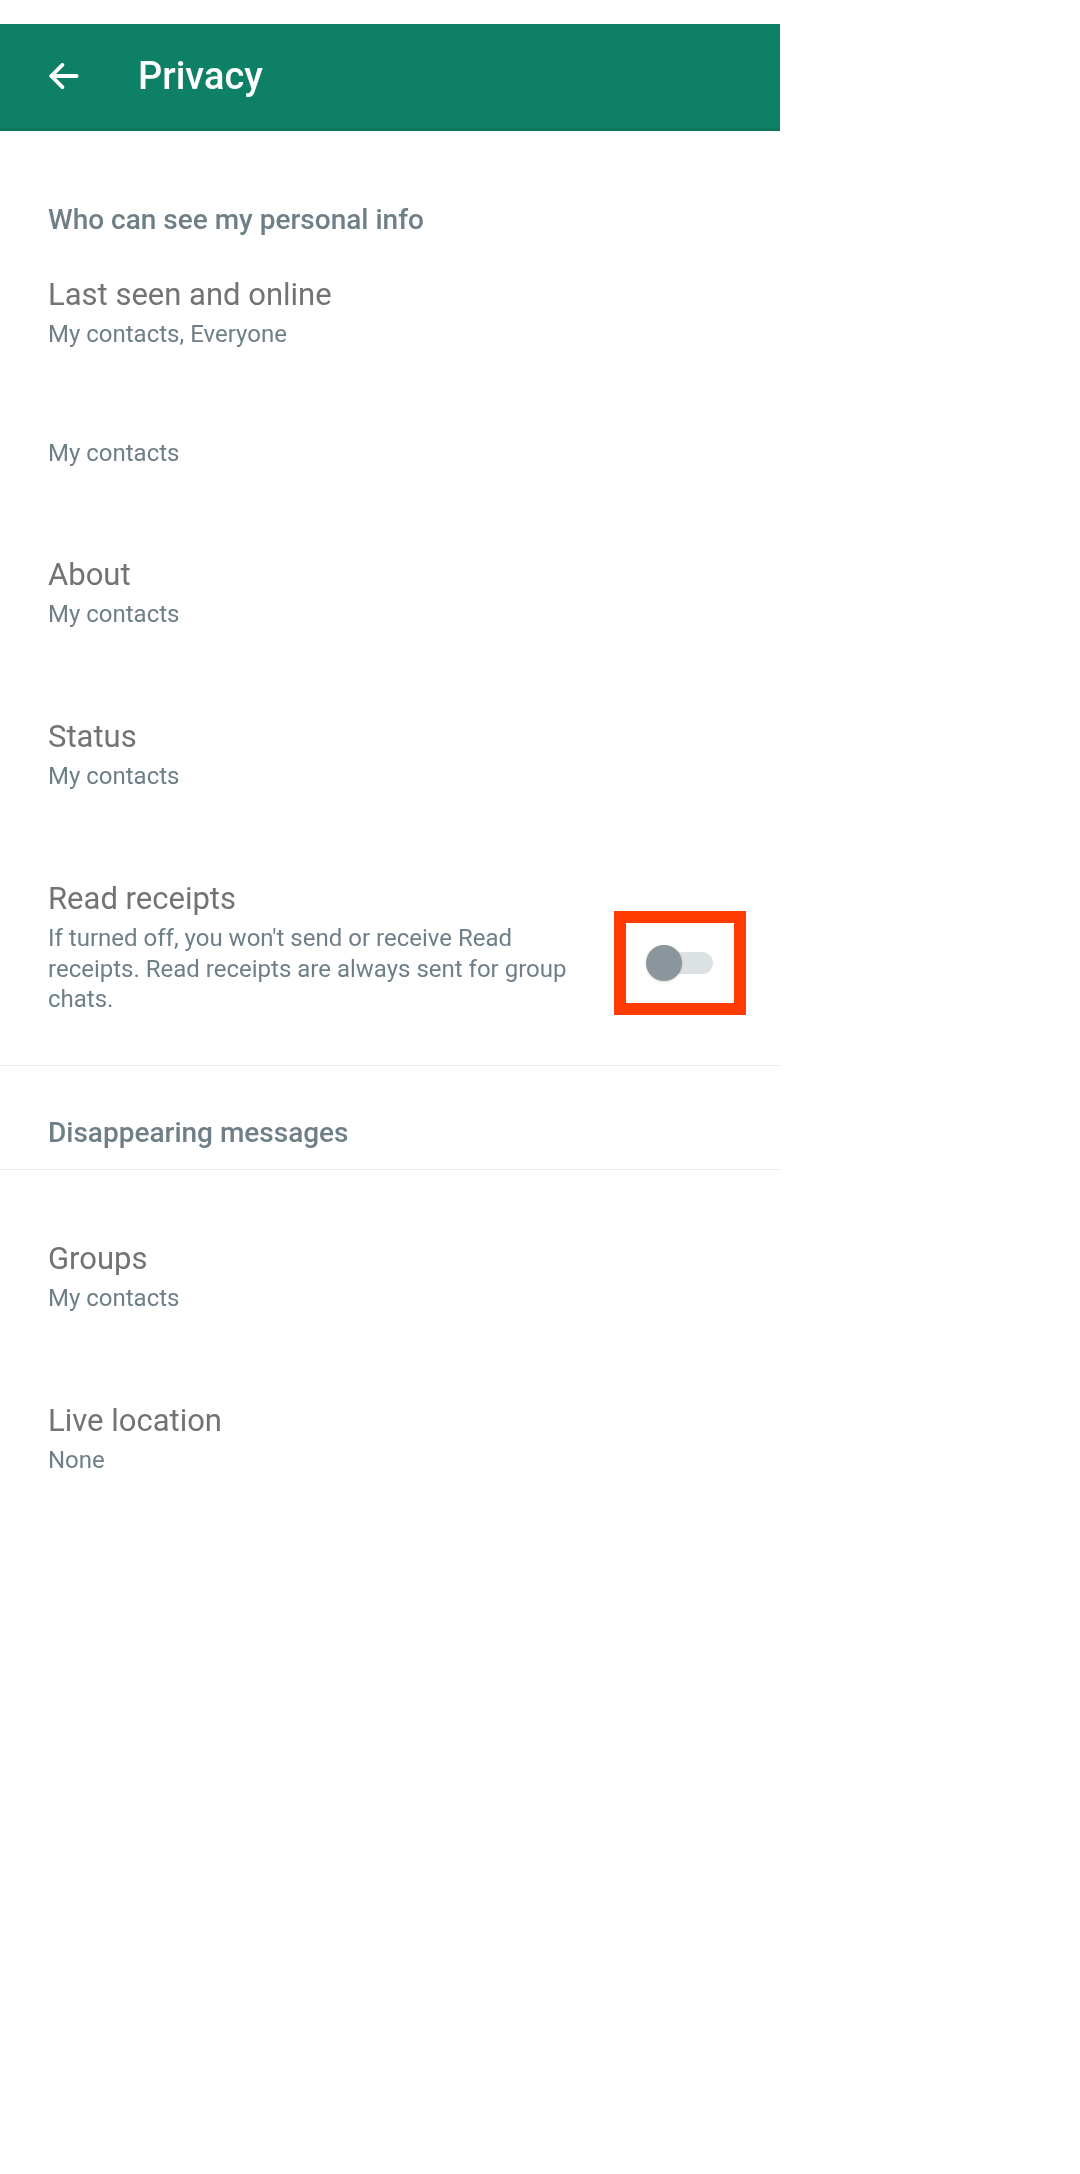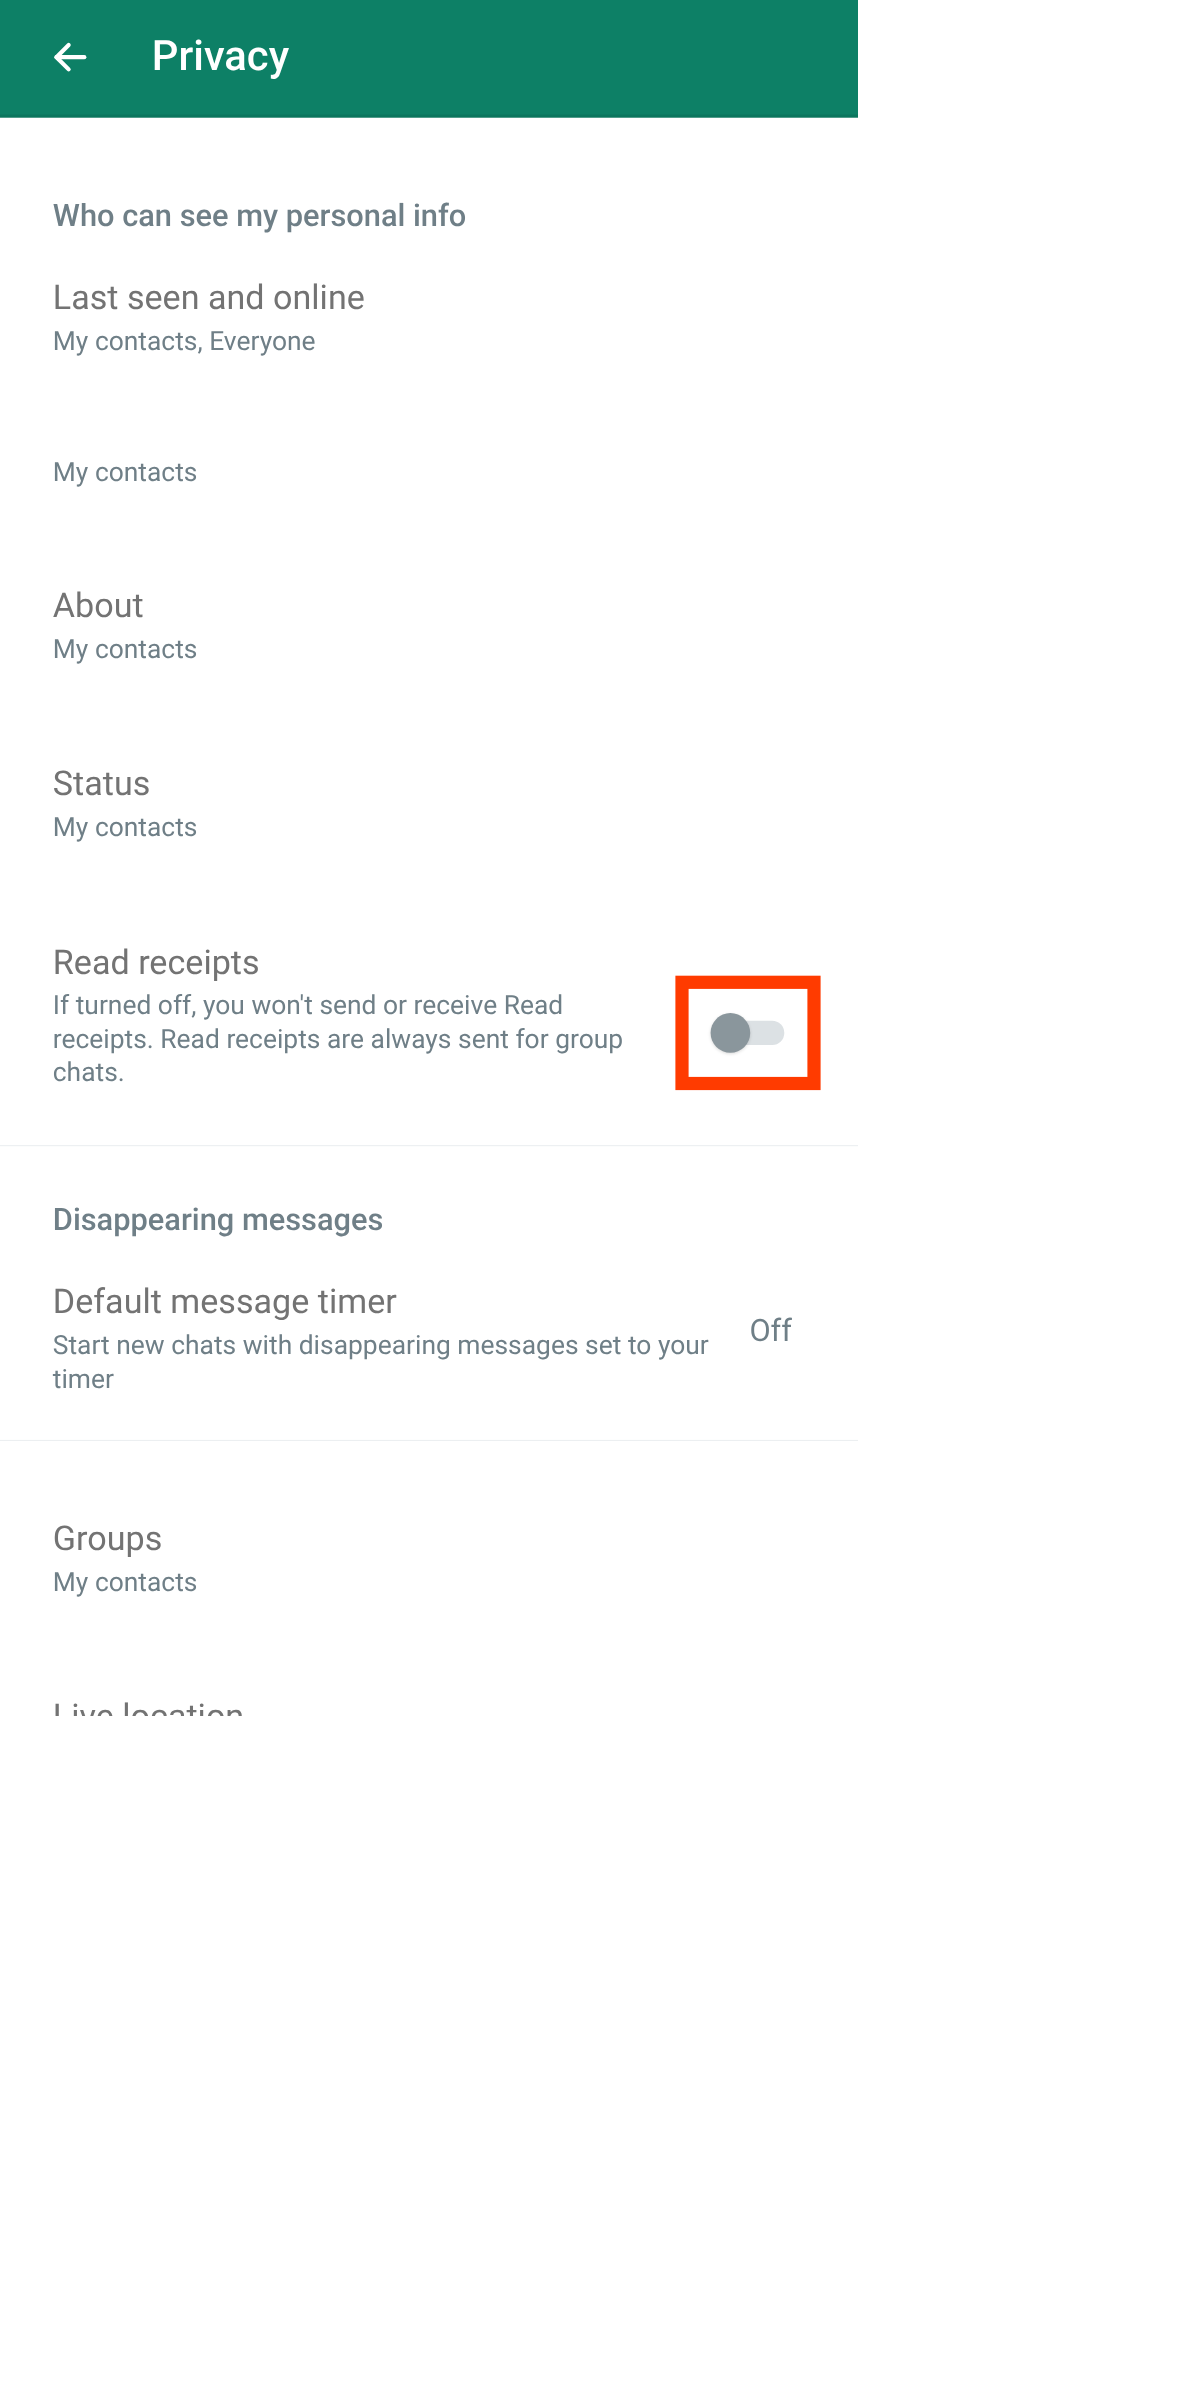--- a/index.html
+++ b/index.html
@@ -17,20 +17,21 @@
       background: #fff;
       position: relative;
     }
     .header {
       background: #0d8066;
       height: 107px;
       display: flex;
       align-items: center;
       padding: 0 20px;
       border-bottom: 3px solid rgba(0,0,0,0.08);
+      margin-top: 24px;
     }
     .back-icon {
       width: 44px;
       height: 44px;
       margin-left: 22px;
       margin-right: 52px;
       display: flex;
       align-items: center;
       justify-content: center;
     }
@@ -199,27 +200,20 @@
           <div class="toggle-track"></div>
           <div class="toggle-thumb"></div>
         </div>
       </div>
     </div>
 
     <div class="divider"></div>
 
     <div class="section-header">Disappearing messages</div>
 
-    <div class="row" style="align-items:flex-start;">
-      <div class="row-text">
-        <div class="row-title">Default message timer</div>
-        <div class="row-sub">Start new chats with disappearing messages set to your timer</div>
-      </div>
-      <div class="row-value" style="margin-top:28px;">Off</div>
-    </div>
 
     <div class="divider" style="margin-top:10px;"></div>
 
     <div class="spacer-lg"></div>
 
     <div class="row">
       <div class="row-text">
         <div class="row-title">Groups</div>
         <div class="row-sub">My contacts</div>
       </div>

